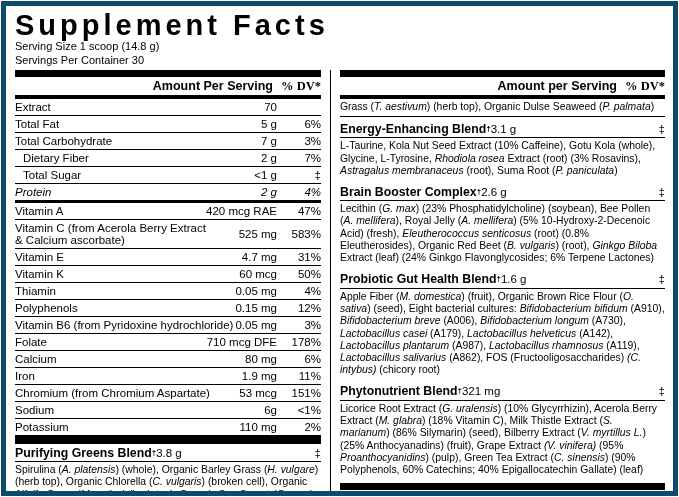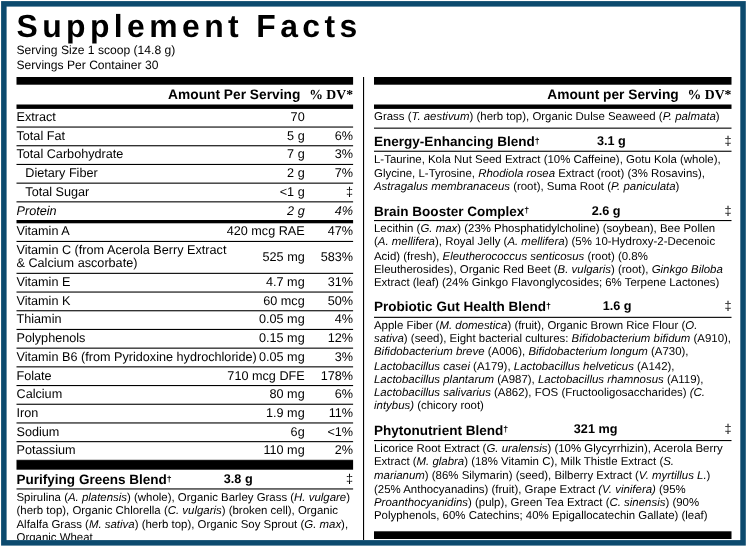--- a/index.html
+++ b/index.html
@@ -33,21 +33,21 @@
   .colhead .dh{width:48px;text-align:right;font-family:Liberation Serif, serif;}
   .row{display:flex;align-items:center;height:16px;border-bottom:1px solid #000;font-size:11.5px;}
   .row .lbl{white-space:nowrap;}
   .row.ind .lbl{padding-left:8px;}
   .row .amt{flex:1;text-align:right;white-space:nowrap;}
   .row .dv{width:44px;text-align:right;white-space:nowrap;}
   .row.sep-med{border-bottom-width:3px;font-style:italic;}
   .row.tall{height:28px;}
   .row.tall .lbl{white-space:normal;line-height:12.3px;width:200px;flex:none;}
   .blend-row{display:flex;align-items:center;height:17px;border-bottom:1px solid #000;font-size:12.3px;font-weight:bold;white-space:nowrap;}
-  .blend-row .amt{flex:1;text-align:center;font-weight:bold;font-size:11.5px;}
+  .blend-row .amt{flex:1;text-align:left;font-weight:normal;font-size:11.5px;}
   .blend-row .dv{width:44px;text-align:right;font-weight:normal;font-size:11.5px;}
   sup.dg{font-size:8px;font-weight:bold;line-height:0;}
   .para{font-size:10.4px;line-height:12.3px;padding:2px 0 3px;}
   .grass{border-bottom:1px solid #000;}
   .blend-sec{margin-top:3px;}
   .fn{font-size:10.8px;line-height:12.4px;}
   .fns{margin-top:3px;}
 </style>
 </head>
 <body>
@@ -142,20 +142,25 @@
         <span class="lbl">Calcium</span>
         <span class="amt">80 mg</span>
         <span class="dv">6%</span>
       </div>
       <div class="row">
         <span class="lbl">Iron</span>
         <span class="amt">1.9 mg</span>
         <span class="dv">11%</span>
       </div>
       <div class="row">
+        <span class="lbl">Chromium (from Chromium Aspartate)</span>
+        <span class="amt">53 mcg</span>
+        <span class="dv">151%</span>
+      </div>
+      <div class="row">
         <span class="lbl">Sodium</span>
         <span class="amt">6g</span>
         <span class="dv">&lt;1%</span>
       </div>
       <div class="row">
         <span class="lbl">Potassium</span>
         <span class="amt">110 mg</span>
         <span class="dv">2%</span>
       </div>
 

